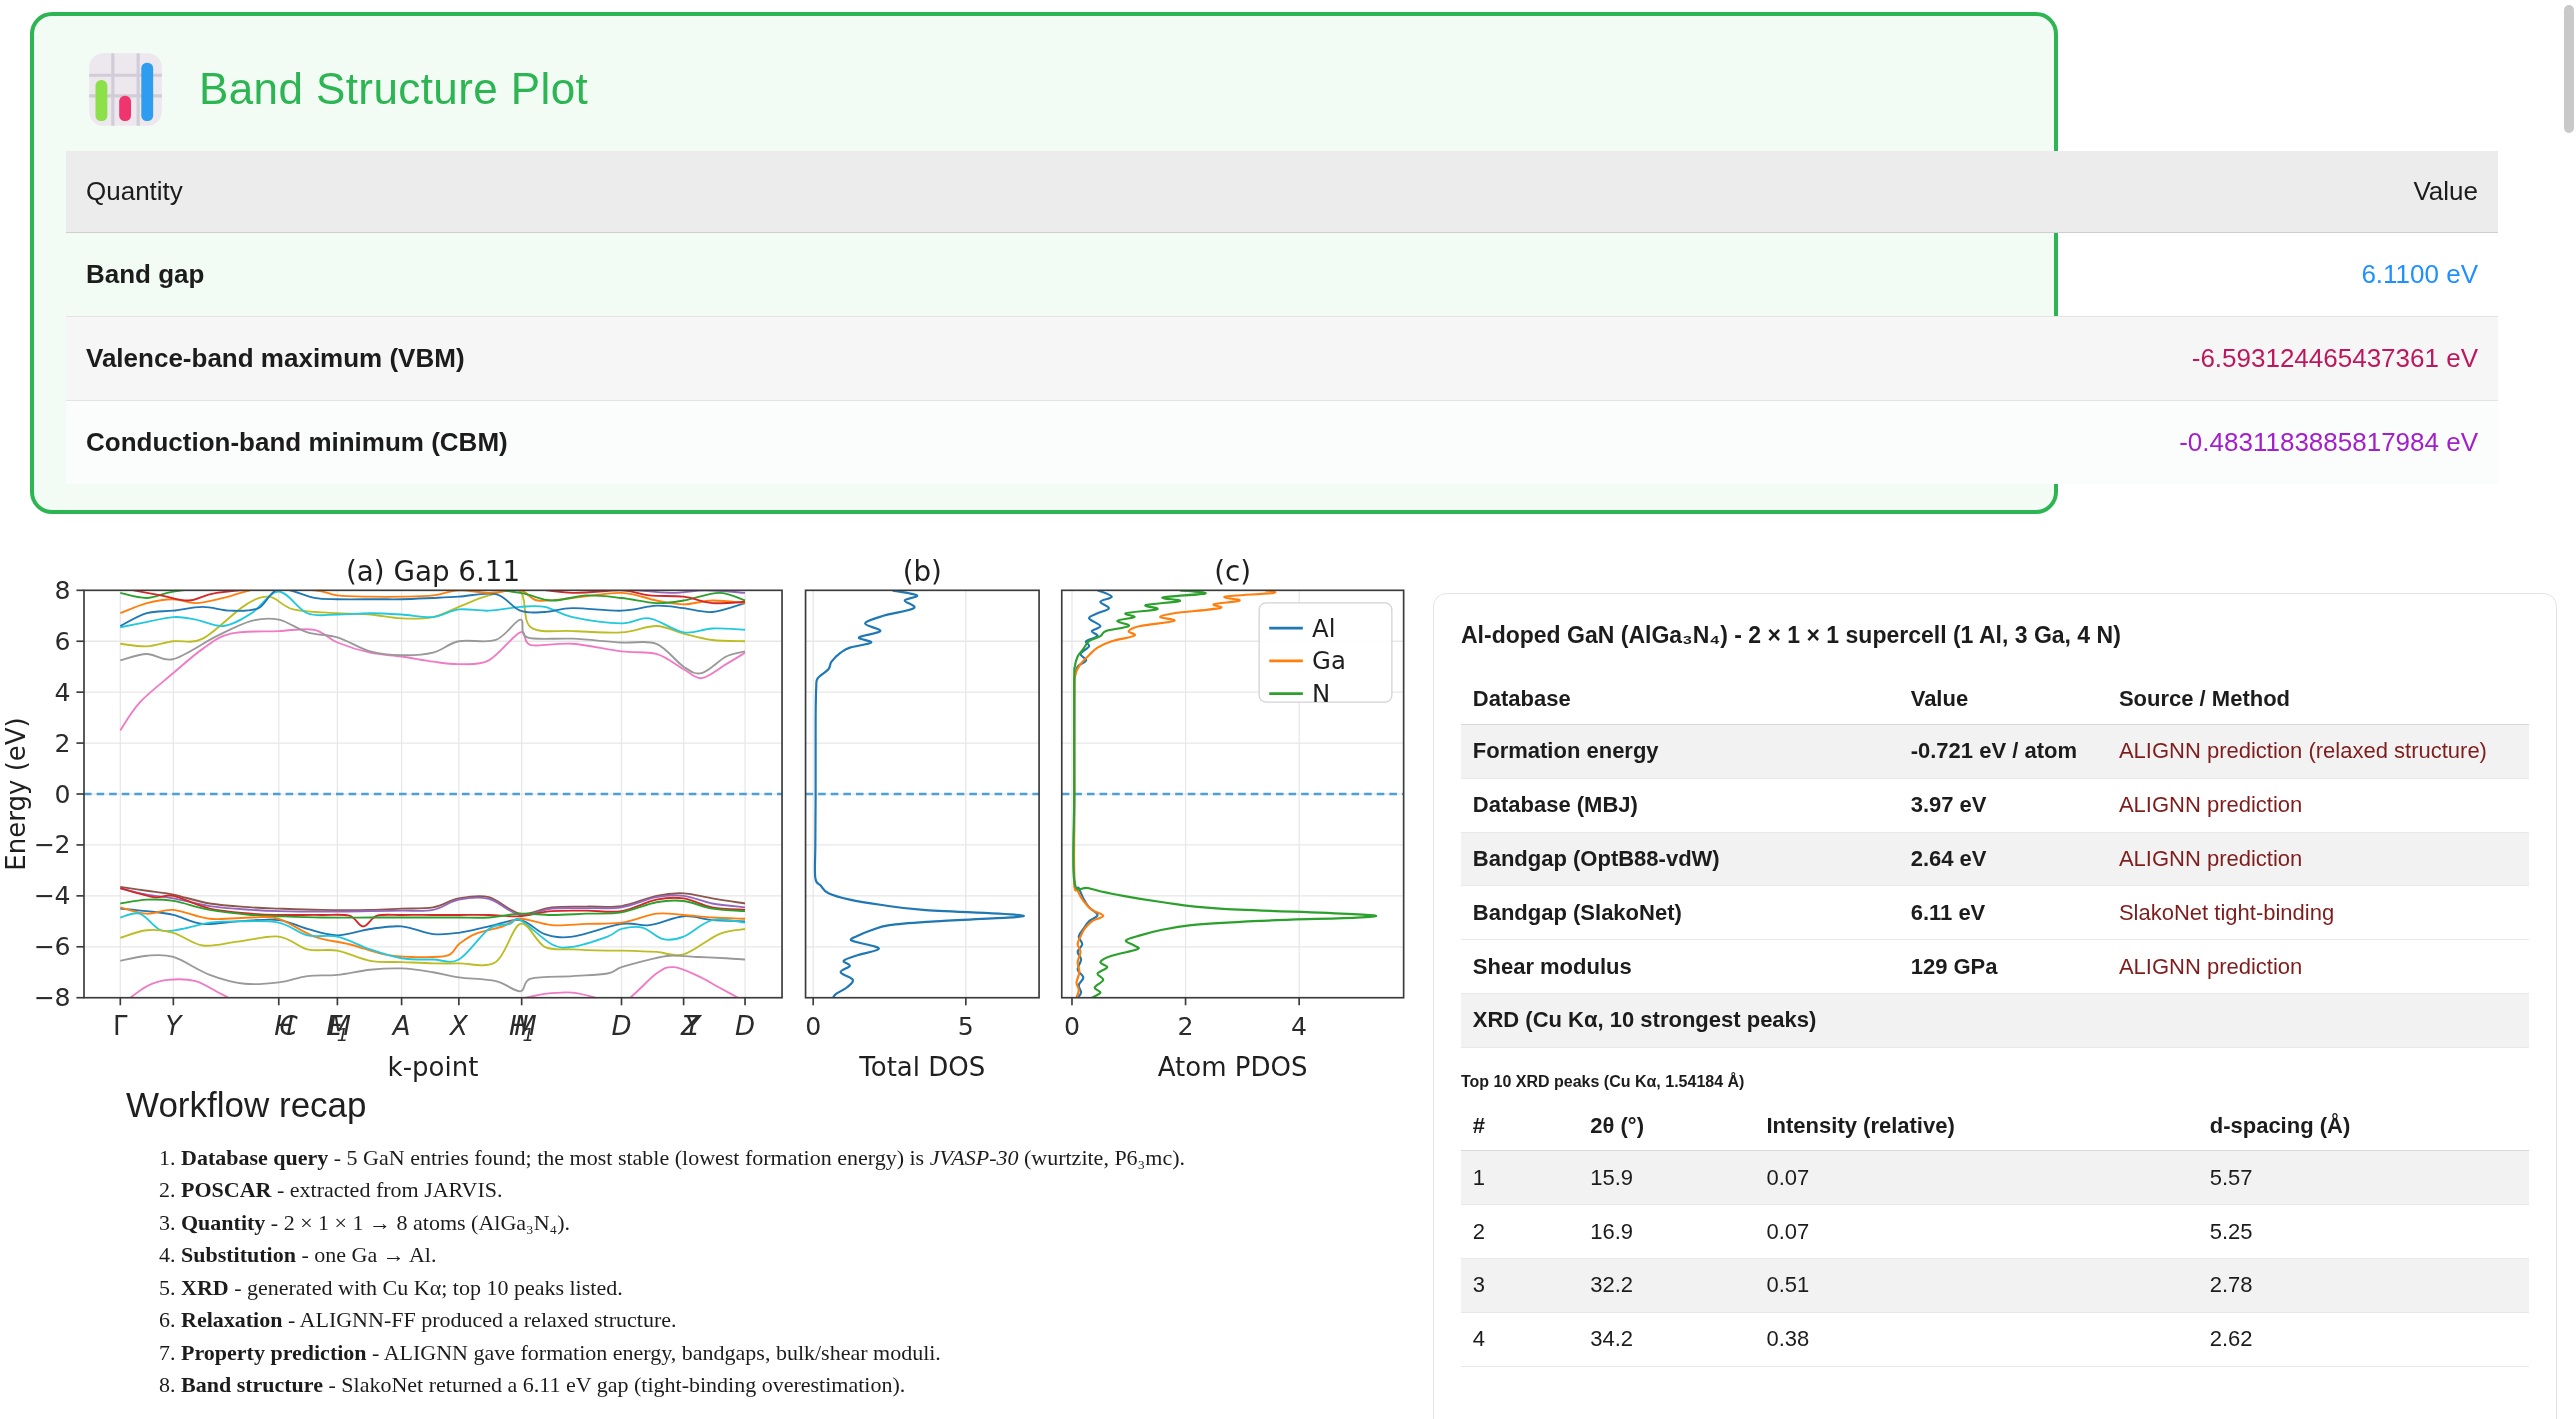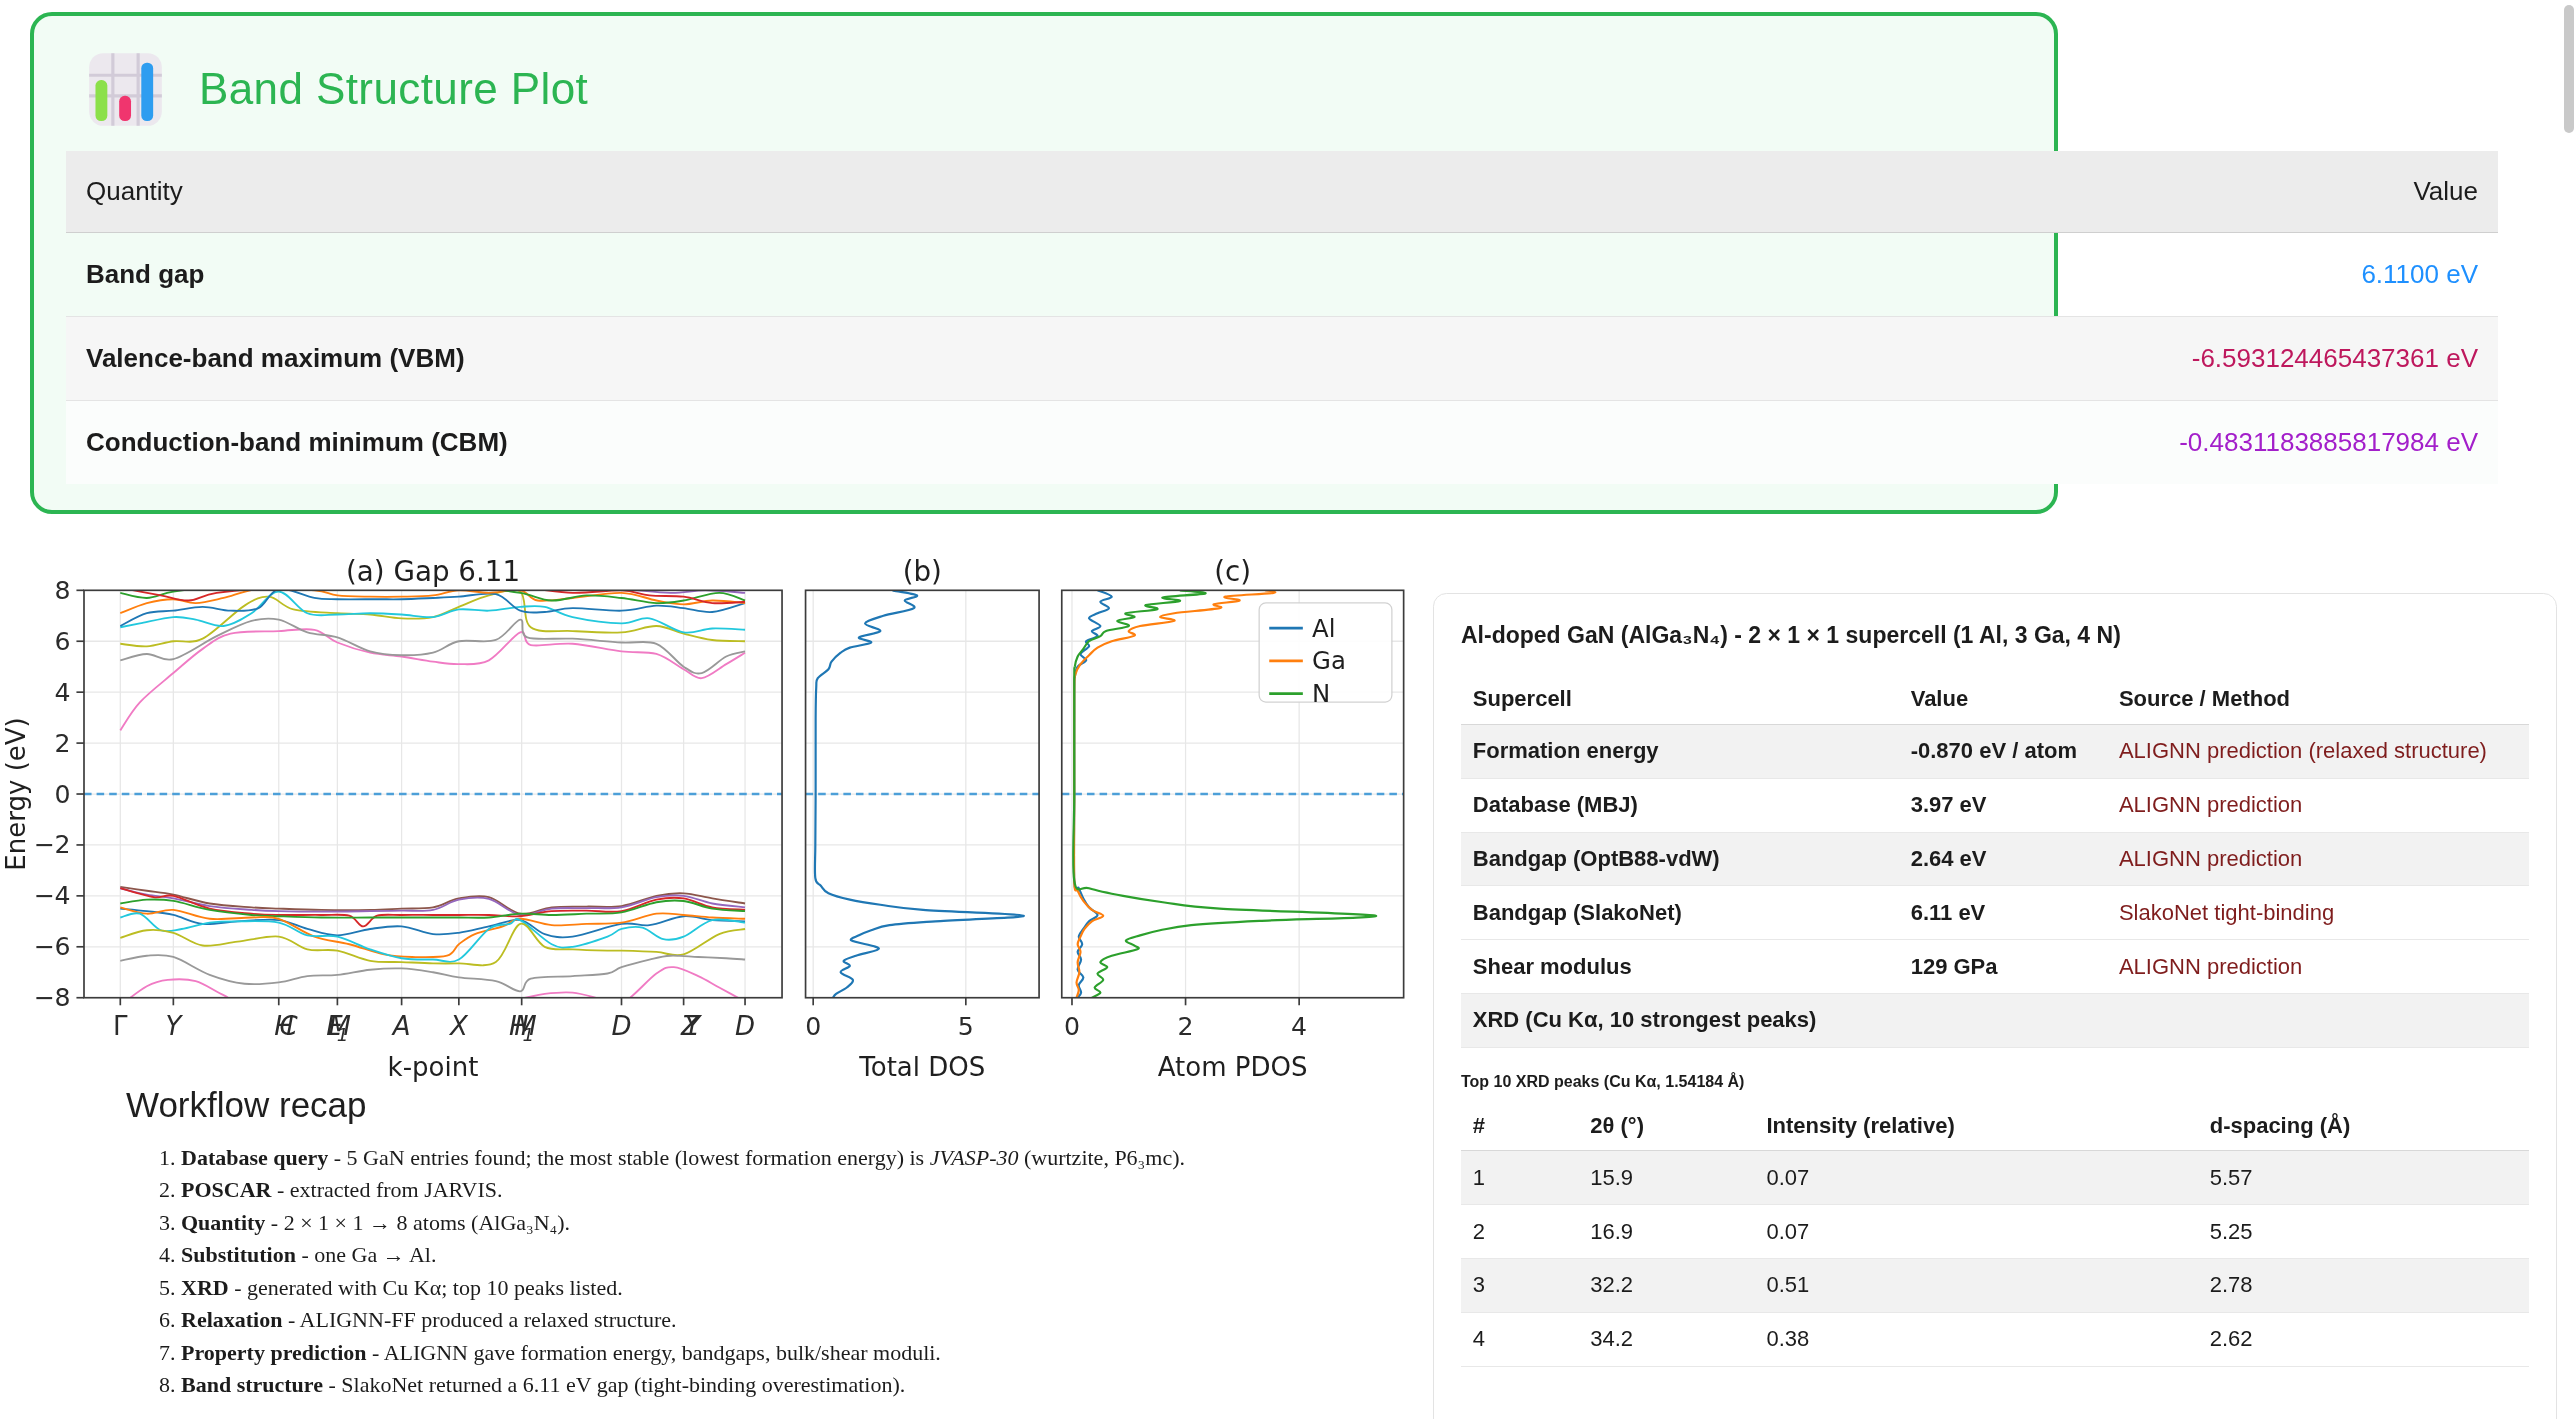--- a/index.html
+++ b/index.html
@@ -257,29 +257,29 @@
 <div class="right-card">
   <div class="right-card-title">Al-doped GaN (AlGa₃N₄) - 2 × 1 × 1 supercell (1 Al, 3 Ga, 4 N)</div>
   <table class="props">
     <colgroup>
         <col style="width:41%">
         <col style="width:19.5%">
         <col style="width:39.5%">
       </colgroup>
     <thead>
       <tr>
-        <th>Supercell</th>
+        <th>Database</th>
         <th>Value</th>
         <th>Source / Method</th>
       </tr>
     </thead>
     <tbody id="props-body">
         <tr class="odd">
           <td class="p">Formation energy</td>
-          <td class="v">-0.870 eV / atom</td>
+          <td class="v">-0.721 eV / atom</td>
           <td class="s">ALIGNN prediction (relaxed structure)</td>
         </tr>
         <tr>
           <td class="p">Database (MBJ)</td>
           <td class="v">3.97 eV</td>
           <td class="s">ALIGNN prediction</td>
         </tr>
         <tr class="odd">
           <td class="p">Bandgap (OptB88-vdW)</td>
           <td class="v">2.64 eV</td>

